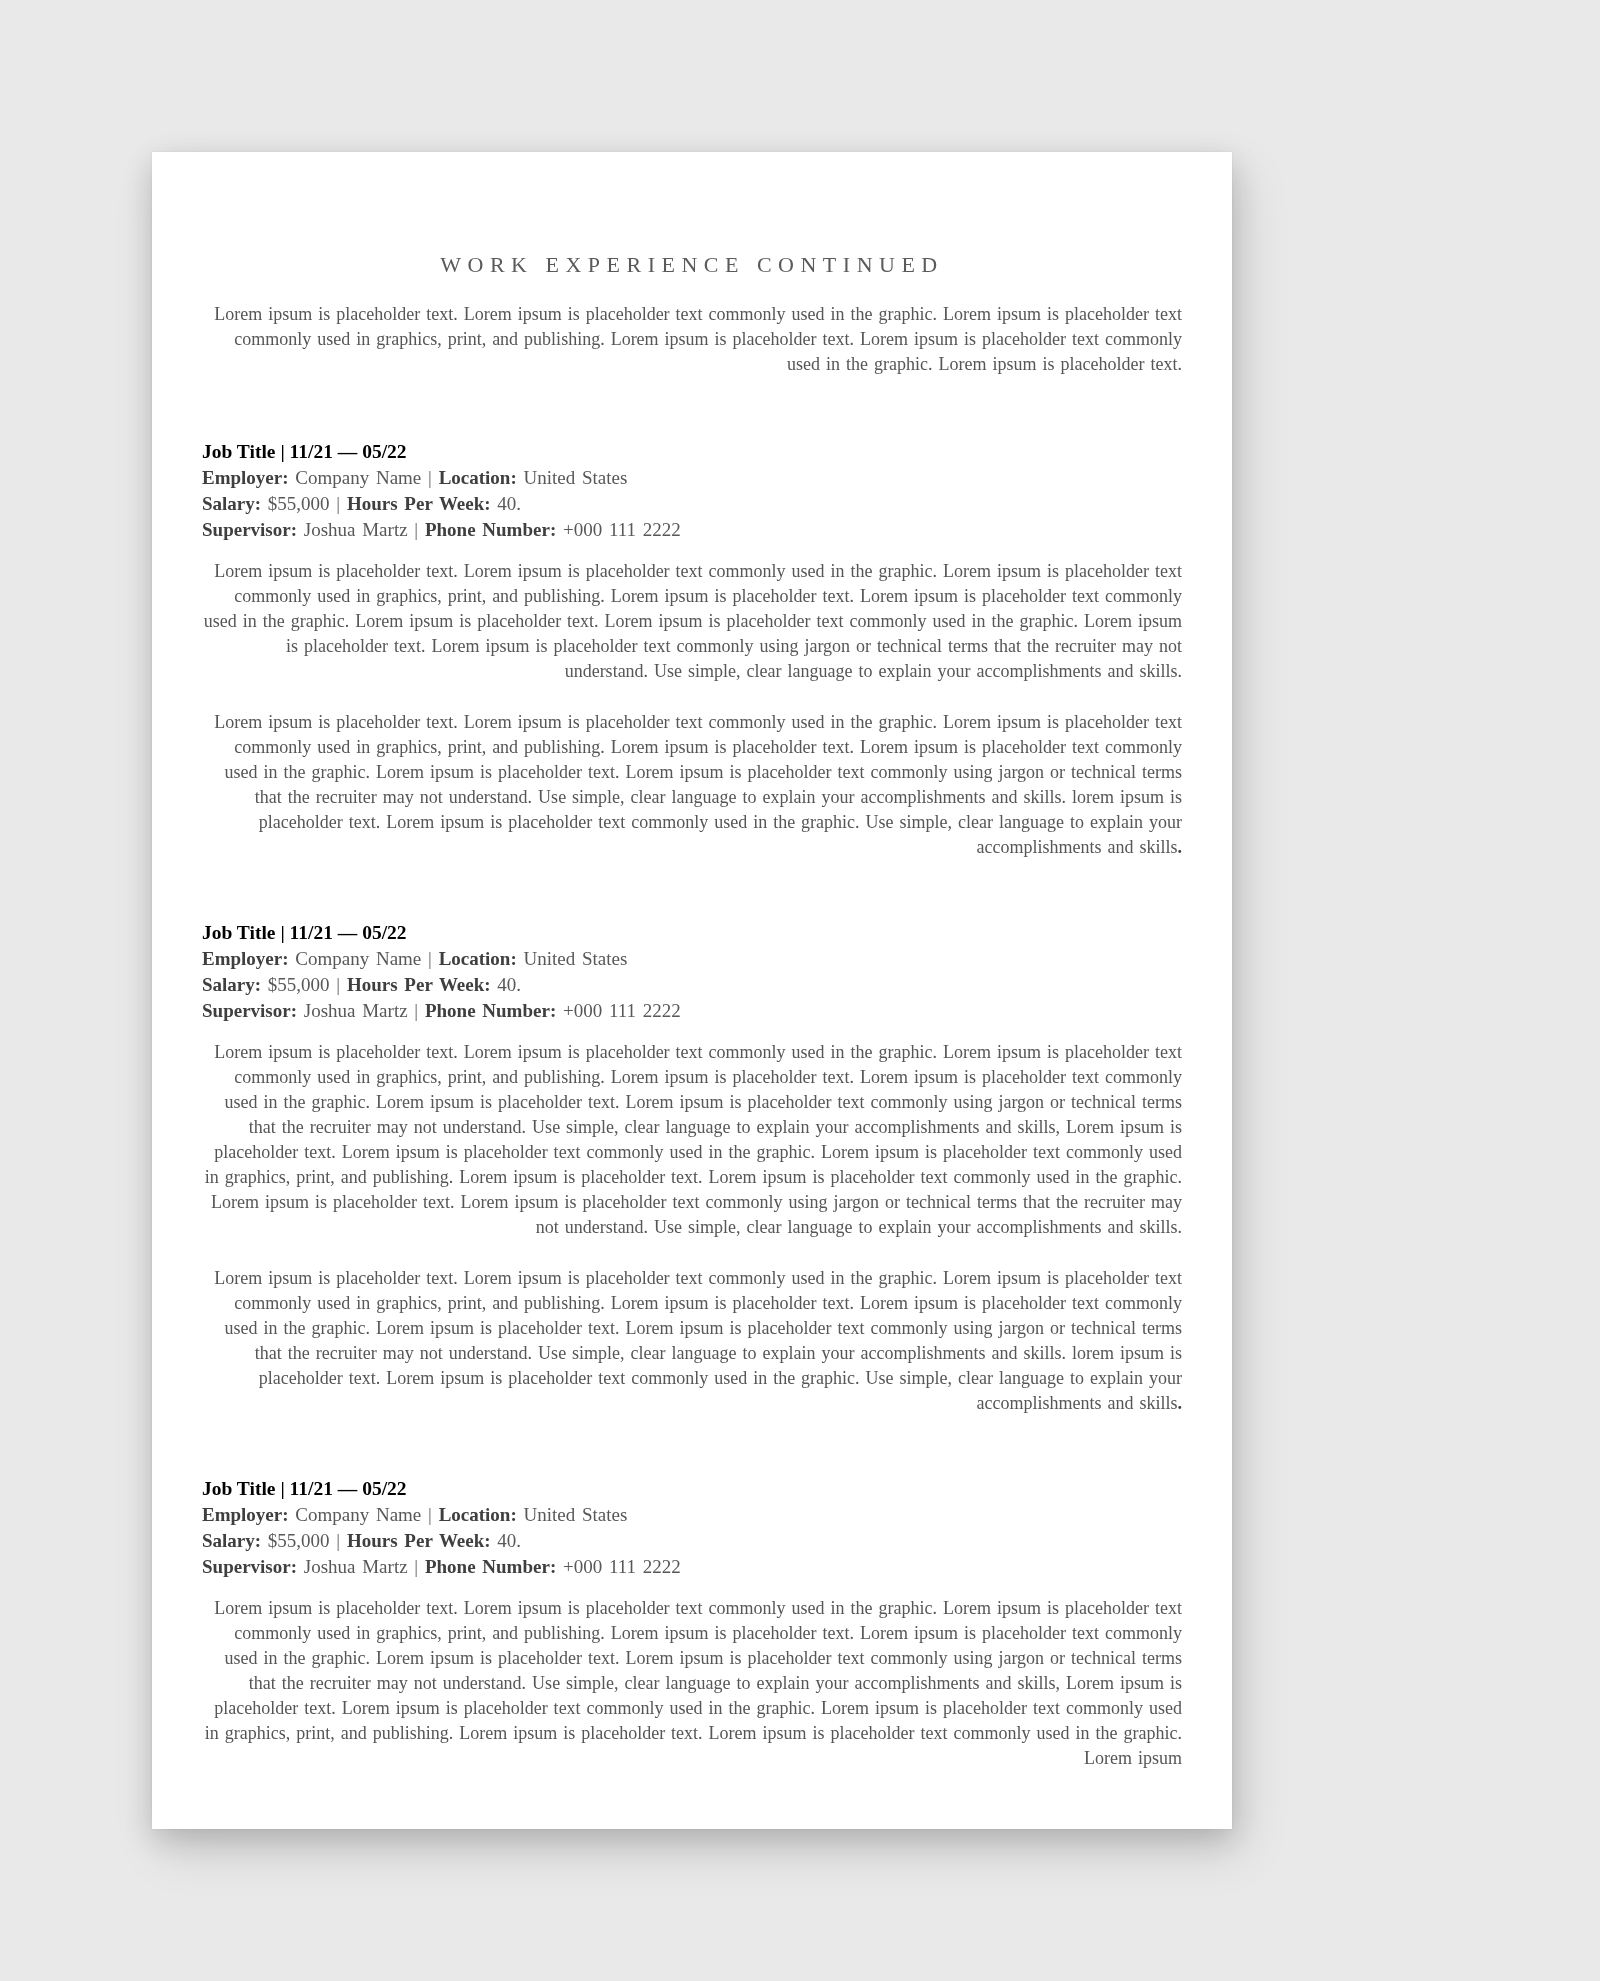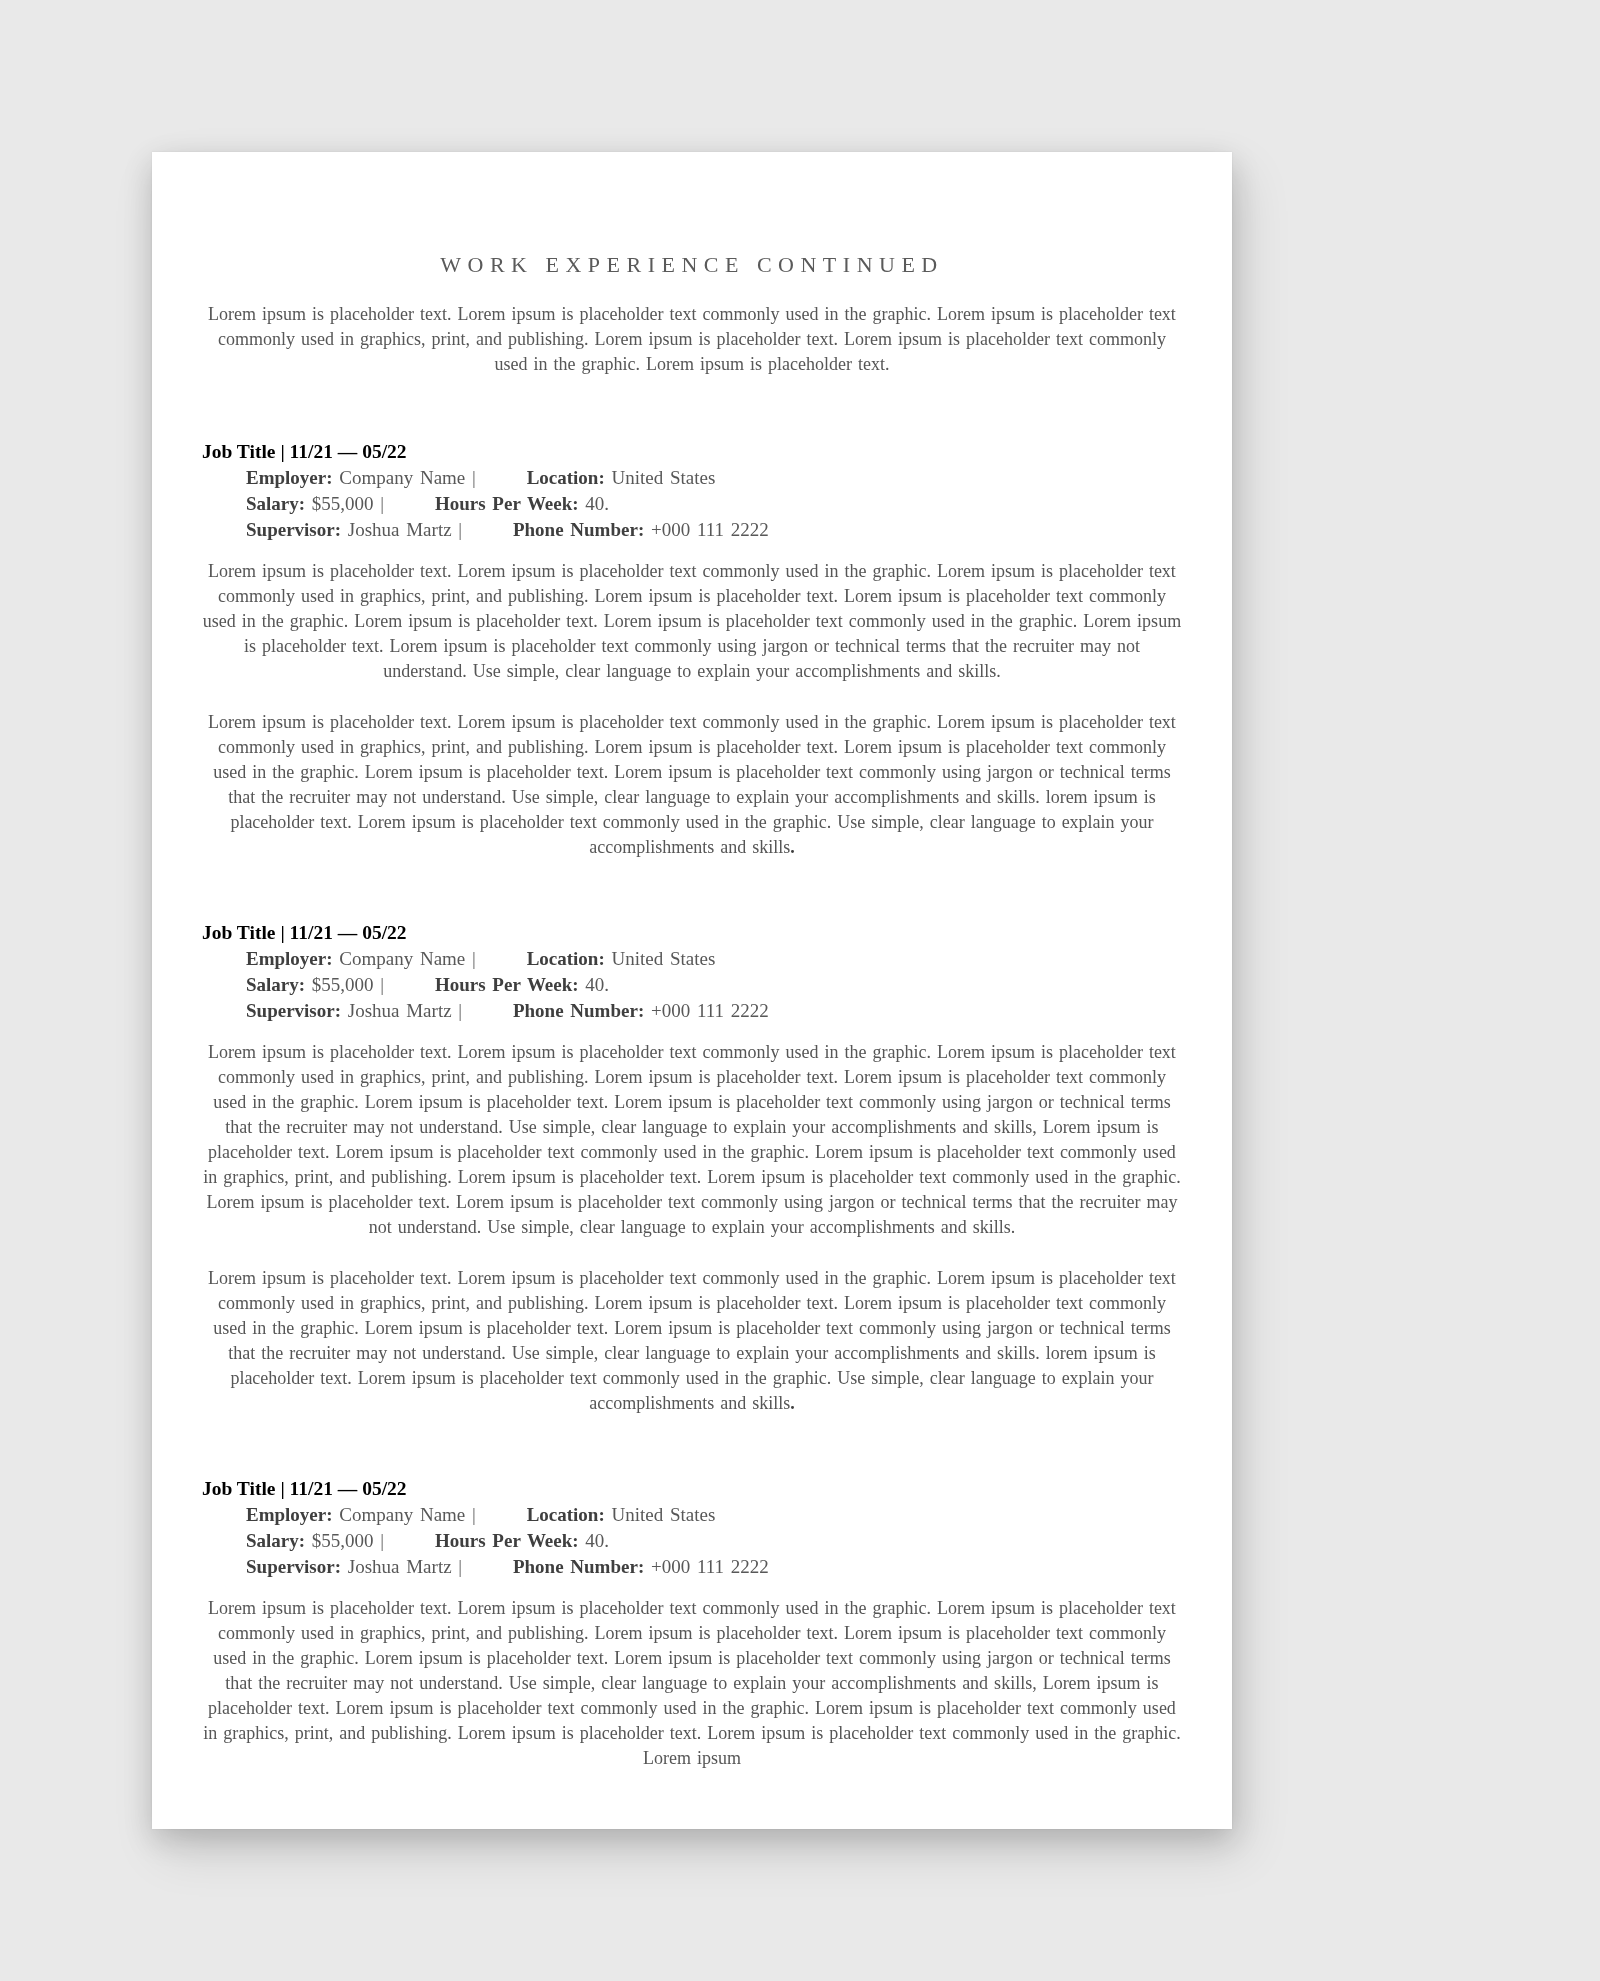--- a/index.html
+++ b/index.html
@@ -30,39 +30,39 @@
     text-align: center;
     color: #5a5a5a;
   }
   .para {
     max-width: 1160px;
     margin: 0 0 26px 0;
     font-size: 18px;
     line-height: 25px;
     color: #565656;
     word-spacing: 1.5px;
-    text-align: center;
+    text-align: right;
   }
   .intro { margin-bottom: 62px; }
   .job { margin-bottom: 60px; max-width: 1160px; }
   .job:last-child { margin-bottom: 0; }
   .job-title {
     margin: 0;
     font-size: 19.5px;
     font-weight: 700;
     line-height: 26px;
     color: #000000;
   }
   .detail-line {
     font-size: 19px;
     line-height: 26px;
     color: #585858;
     word-spacing: 2px;
   }
-  .detail-line b { color: #3f3f3f; margin-left: 44px; }
+  .detail-line b { color: #3f3f3f; }
   .job-head { margin-bottom: 16px; }
   .sep { color: #6a6a6a; }
   .bp { font-weight: 700; color: #3f3f3f; }
 </style>
 </head>
 <body>
 
 <div class="canvas">
   <div class="page">
 

